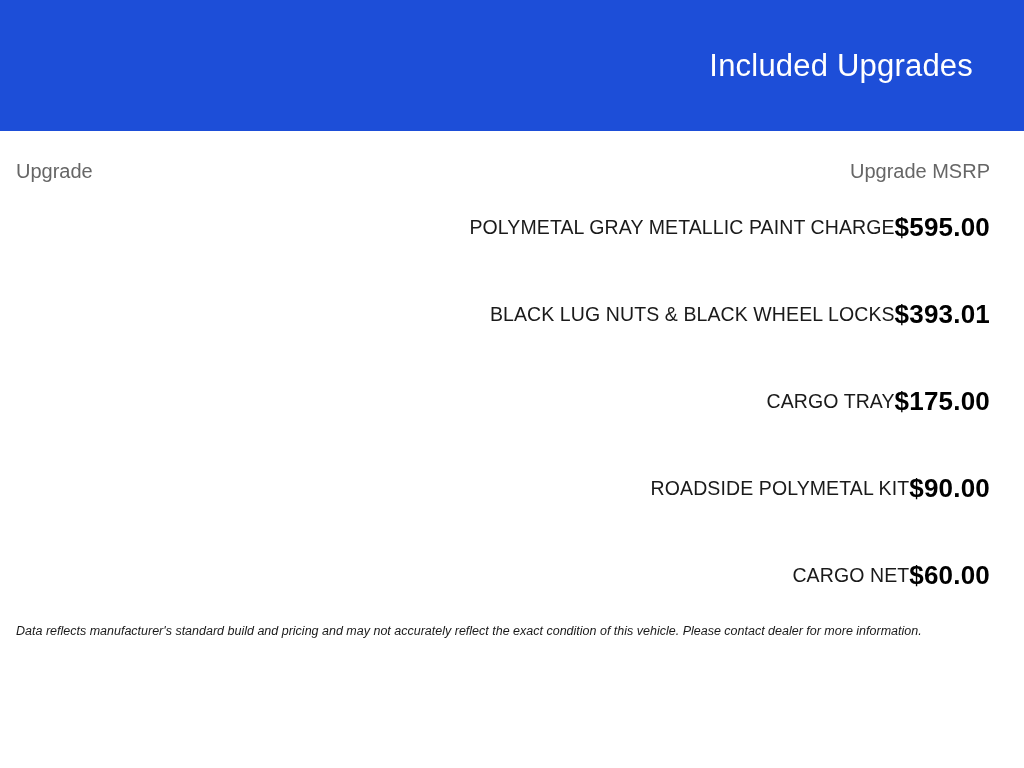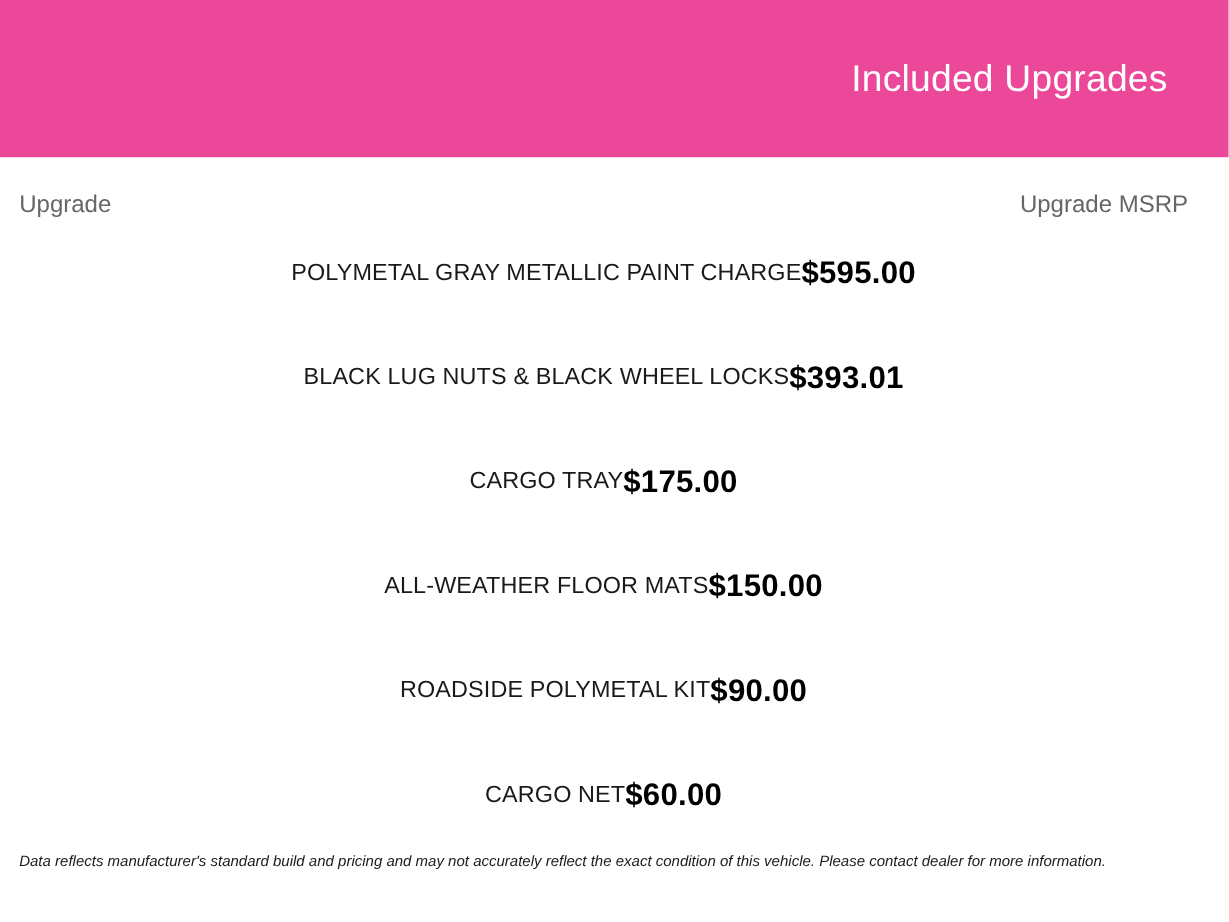--- a/index.html
+++ b/index.html
@@ -10,21 +10,21 @@
   }
   .page {
     width: 1024px;
     height: 768px;
     background: #ffffff;
     overflow: hidden;
     position: relative;
   }
   .hero {
     height: 131px;
-    background: #ec4899;
+    background: #1d4ed8;
     display: flex;
     align-items: center;
     justify-content: flex-end;
     padding-right: 51px;
     box-sizing: border-box;
   }
   .hero-title {
     color: #ffffff;
     font-size: 31px;
     font-weight: 400;
@@ -47,21 +47,21 @@
     font-size: 20px;
     line-height: 20px;
     font-weight: 400;
   }
   .rows {
     margin-top: 3px;
   }
   .row {
     height: 87px;
     display: flex;
-    justify-content: center;
+    justify-content: flex-end;
     align-items: center;
   }
   .row-label {
     color: #1a1a1a;
     font-size: 19.5px;
     font-weight: 400;
     letter-spacing: 0.1px;
   }
   .row-price {
     color: #000000;
@@ -103,24 +103,20 @@
       <div class="row">
         <div class="row-label">BLACK LUG NUTS &amp; BLACK WHEEL LOCKS</div>
         <div class="row-price">$393.01</div>
       </div>
 
       <div class="row">
         <div class="row-label">CARGO TRAY</div>
         <div class="row-price">$175.00</div>
       </div>
 
-      <div class="row">
-        <div class="row-label">ALL-WEATHER FLOOR MATS</div>
-        <div class="row-price">$150.00</div>
-      </div>
 
       <div class="row">
         <div class="row-label">ROADSIDE POLYMETAL KIT</div>
         <div class="row-price">$90.00</div>
       </div>
 
       <div class="row">
         <div class="row-label">CARGO NET</div>
         <div class="row-price">$60.00</div>
       </div>

